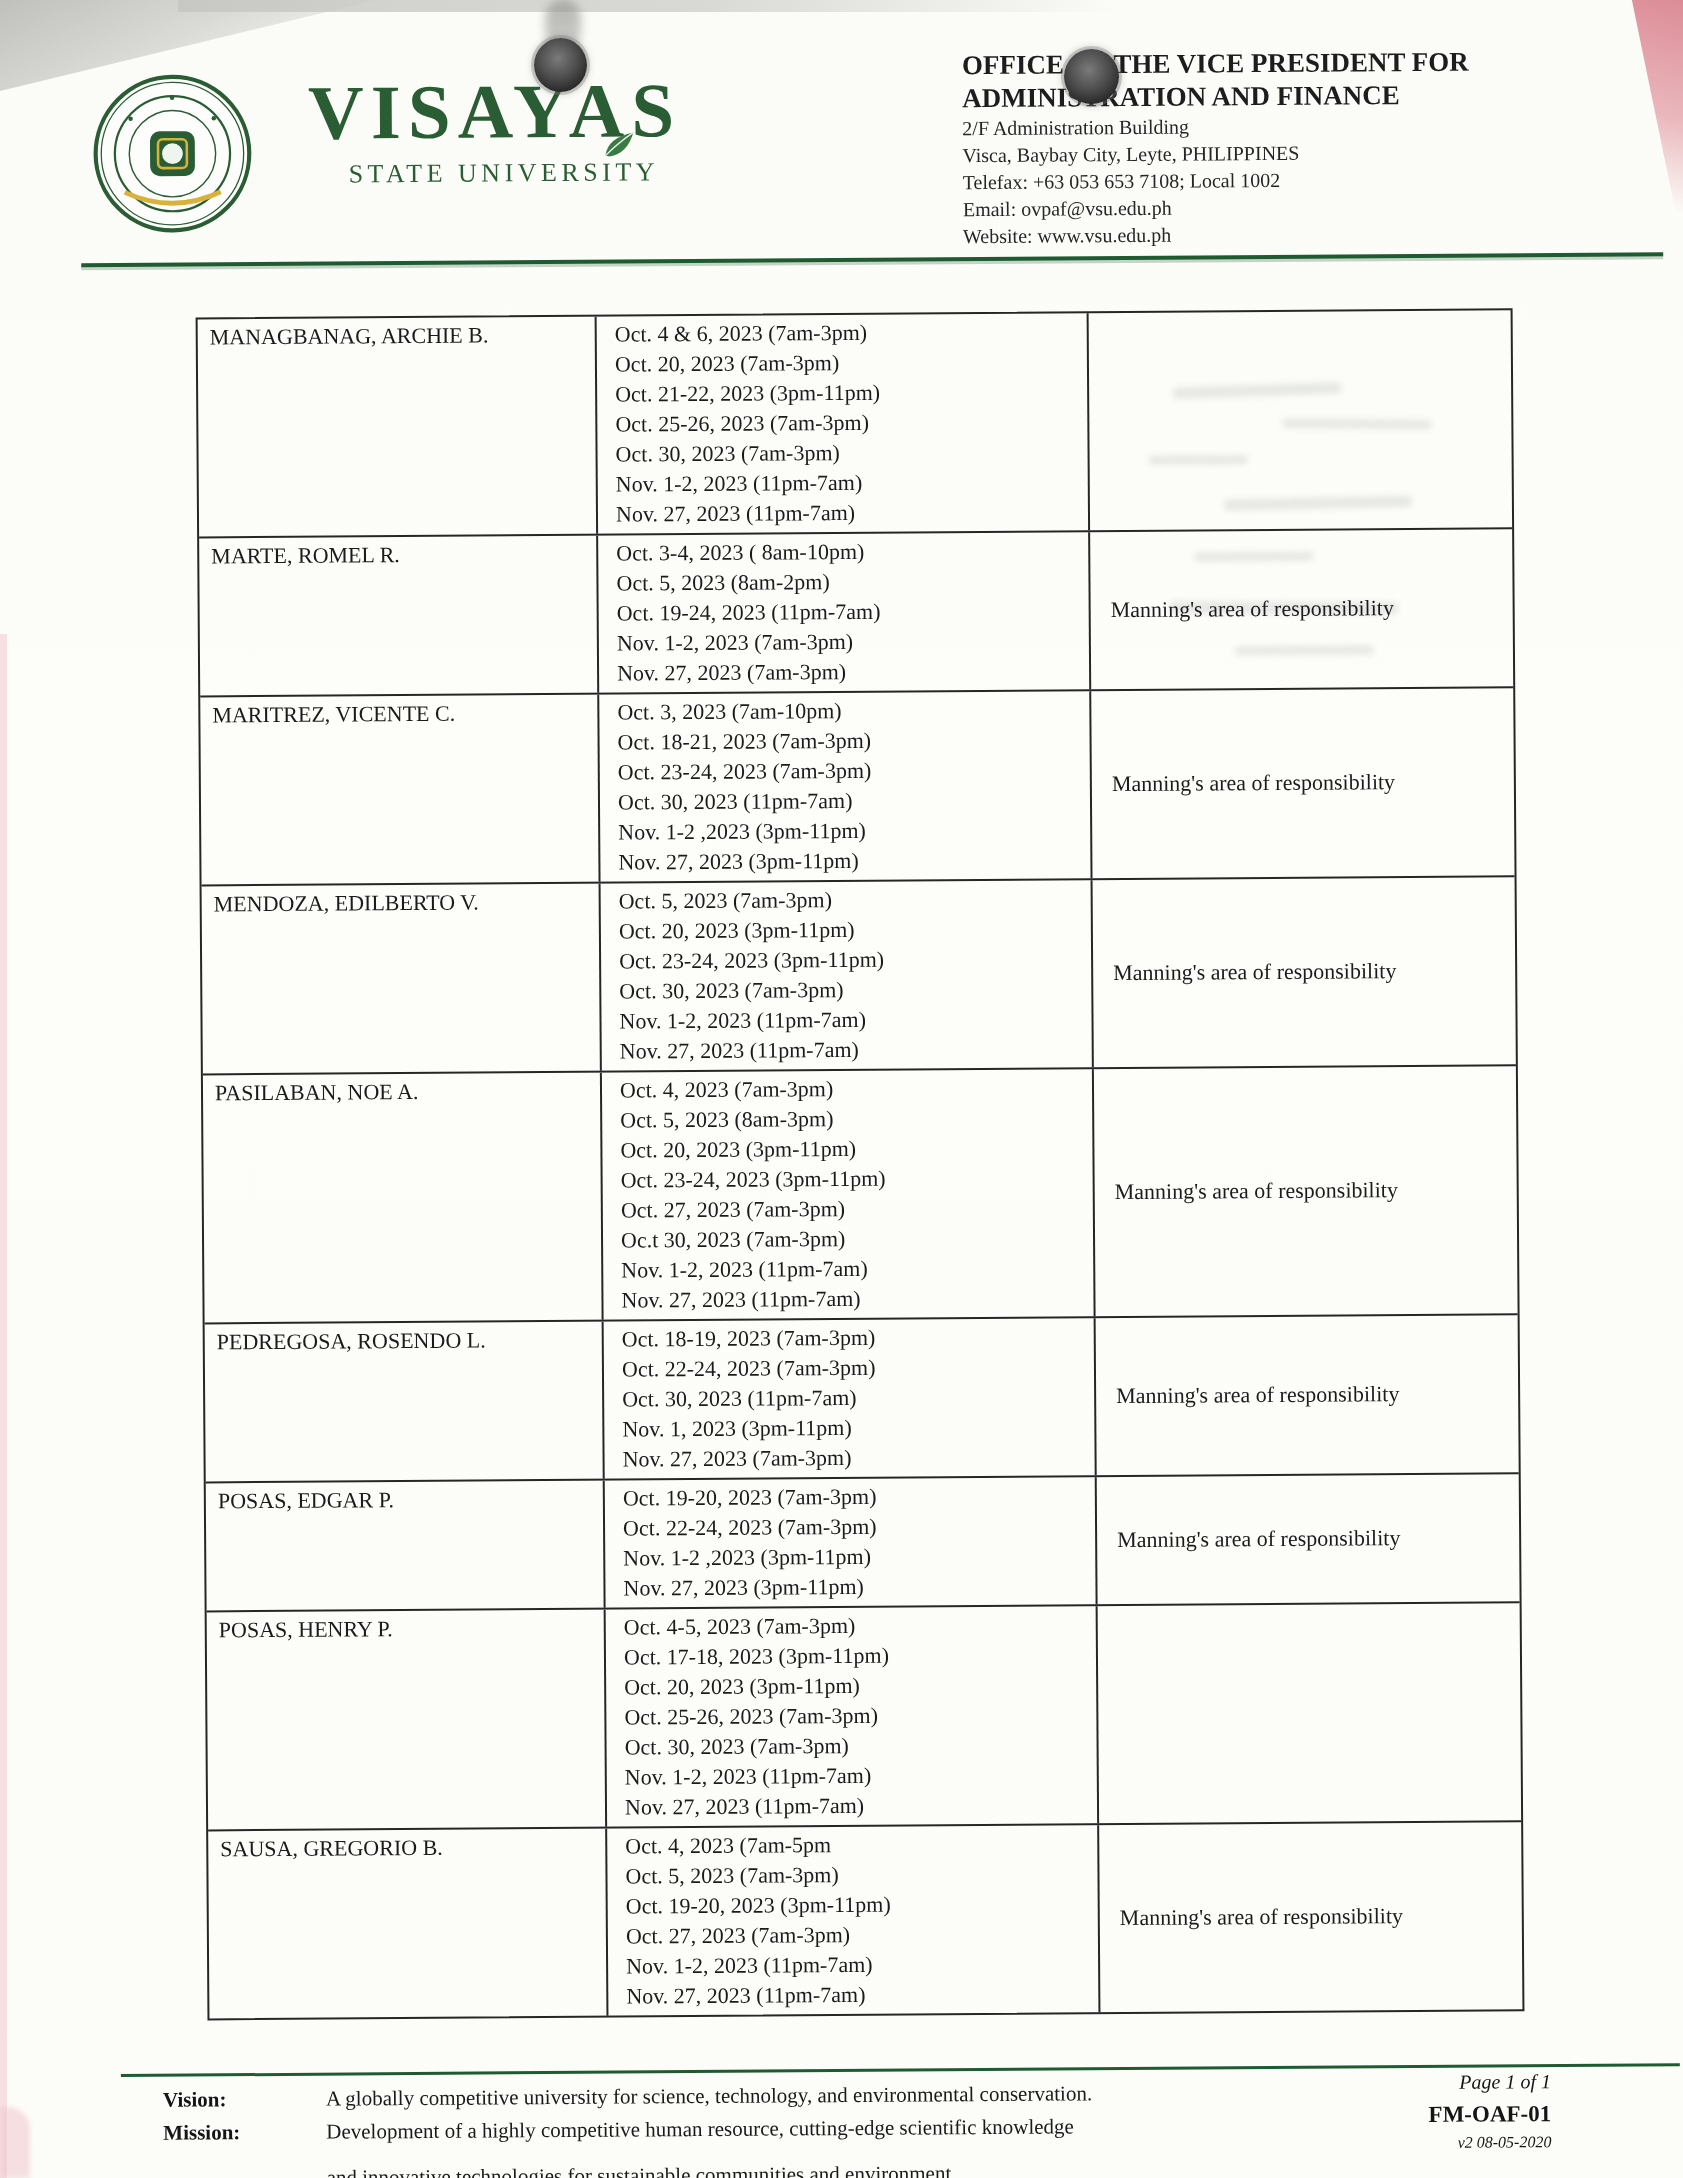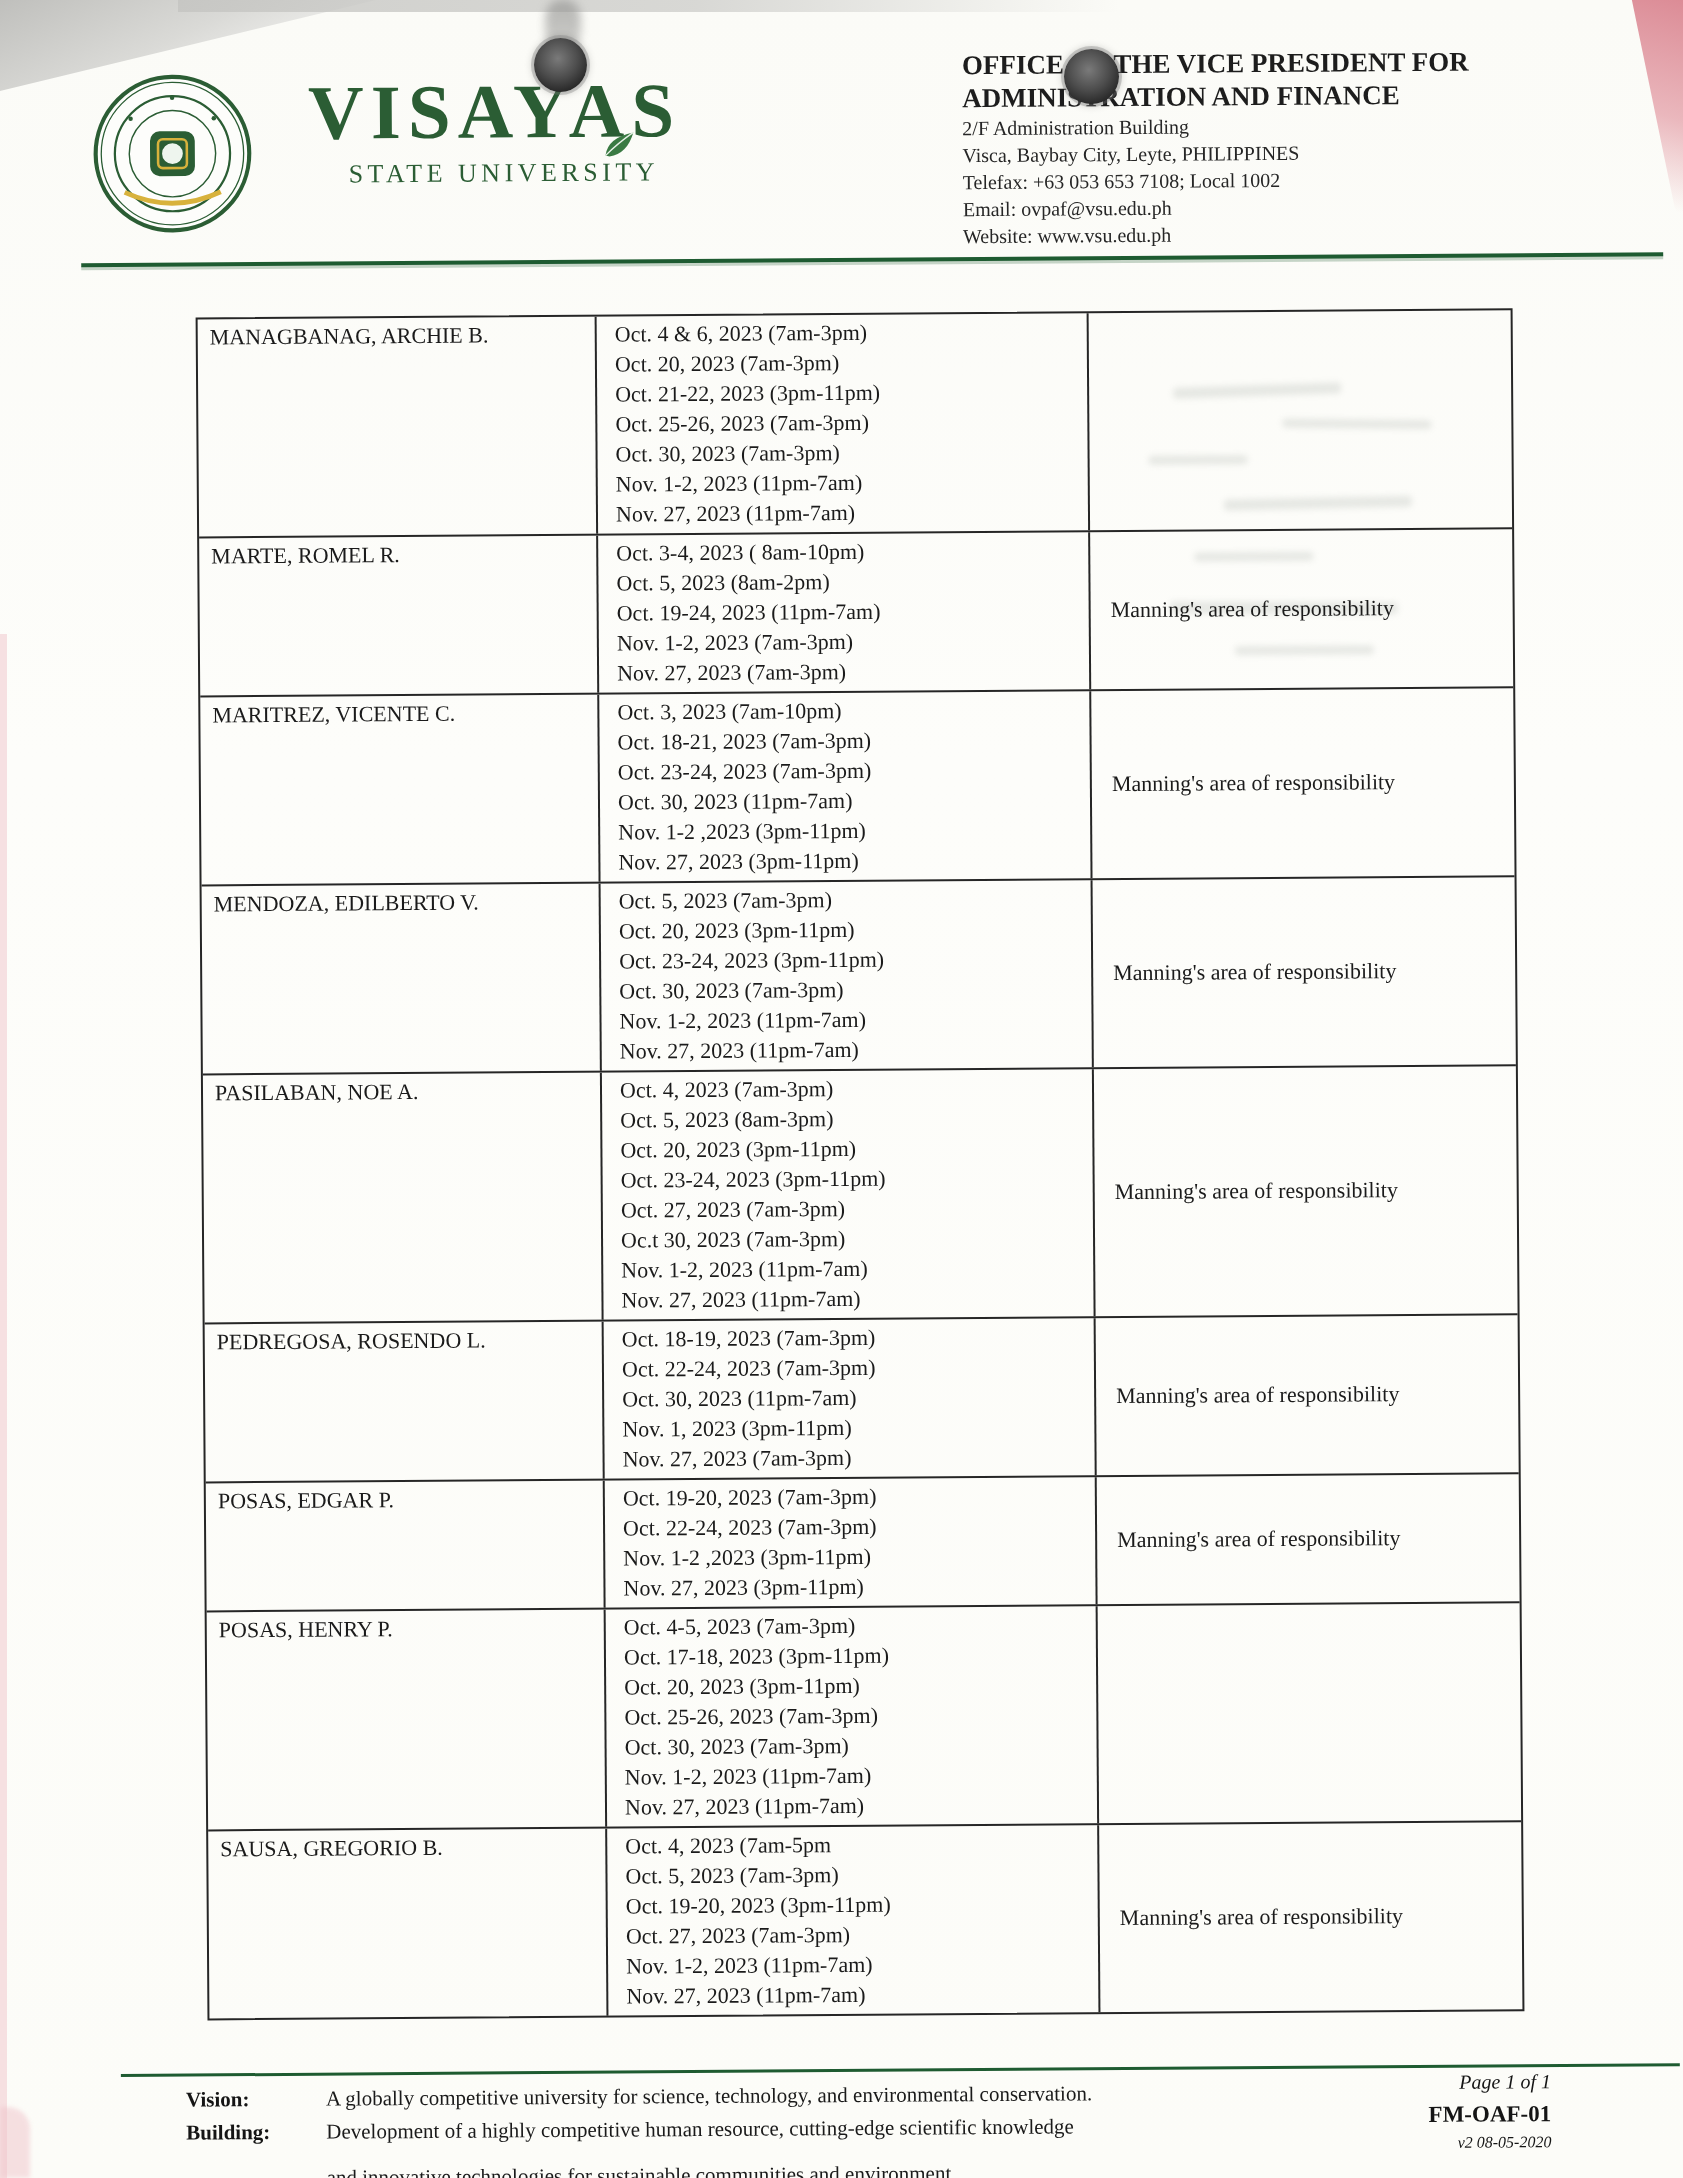--- a/index.html
+++ b/index.html
@@ -25,21 +25,21 @@
   .dtable { position:absolute; left:201px; top:313px; width:1317px; border:2px solid #262626; }
   .trow { display:grid; grid-template-columns:399px 492px 1fr; }
   .trow + .trow { border-top:2px solid #262626; }
   .cell { font-size:22px; line-height:30px; color:#1b1b1b; padding:3px 10px 4px 12px; }
   .name-cell { border-right:2px solid #262626; }
   .sched-cell { border-right:2px solid #262626; padding-left:18px; }
   .remark-cell { display:flex; align-items:center; padding-left:20px; }
 
   
   .footer-rule { left:114px; top:2069px; width:1559px; height:3px; }
-  .f-label { position:absolute; left:156px; font-size:21px; font-weight:bold; color:#151515;margin-left:23px; }
+  .f-label { position:absolute; left:156px; font-size:21px; font-weight:bold; color:#151515; }
   .f-text { position:absolute; left:319px; font-size:21px; color:#1a1a1a; white-space:nowrap; }
   .vision-label { top:2083px; } .vision-text { top:2083px; }
   .mission-label { top:2116px; } .mission-text { top:2116px; }
   .mission-text2 { top:2162px; }
   .f-right { position:absolute; left:1346px; top:2075px; width:198px; text-align:right; color:#151515; }
   .page-label { font-size:20px; font-style:italic; }
   .form-code { font-size:23px; font-weight:bold; margin-top:8px; }
   .form-version { font-size:16px; font-style:italic; margin-top:6px; }
 
   
@@ -249,21 +249,21 @@
           </div>
     <div class="cell remark-cell">
       <span>Manning's area of responsibility</span>
     </div>
   </div>
 </div>
 
     <div class="rule footer-rule"></div>
     <div class="f-label vision-label">Vision:</div>
     <div class="f-text vision-text">A globally competitive university for science, technology, and environmental conservation.</div>
-    <div class="f-label mission-label">Building:</div>
+    <div class="f-label mission-label">Mission:</div>
     <div class="f-text mission-text">Development of a highly competitive human resource, cutting-edge scientific knowledge</div>
     <div class="f-text mission-text2">and innovative technologies for sustainable communities and environment</div>
     <div class="f-right">
       <div class="page-label">Page 1 of 1</div>
       <div class="form-code">FM-OAF-01</div>
       <div class="form-version">v2 08-05-2020</div>
     </div>
 
   </div>
 

